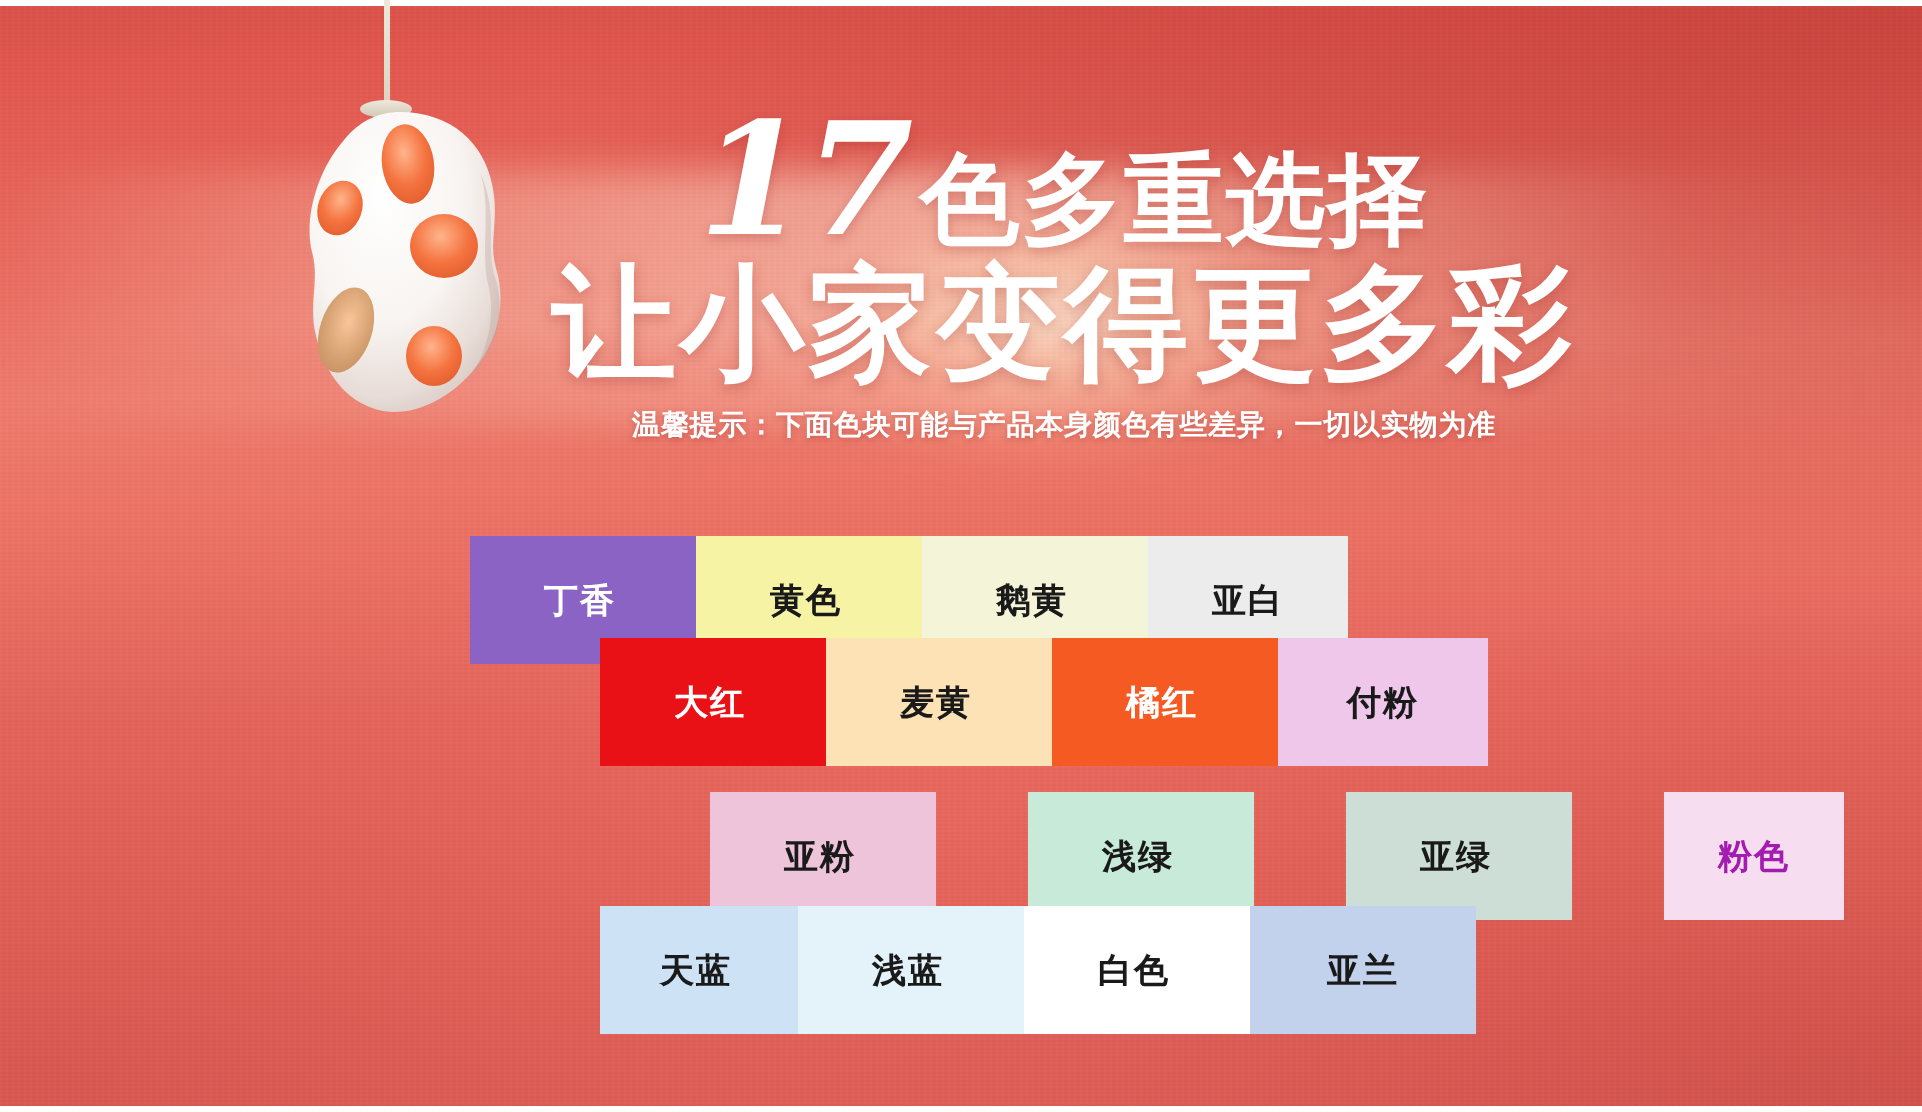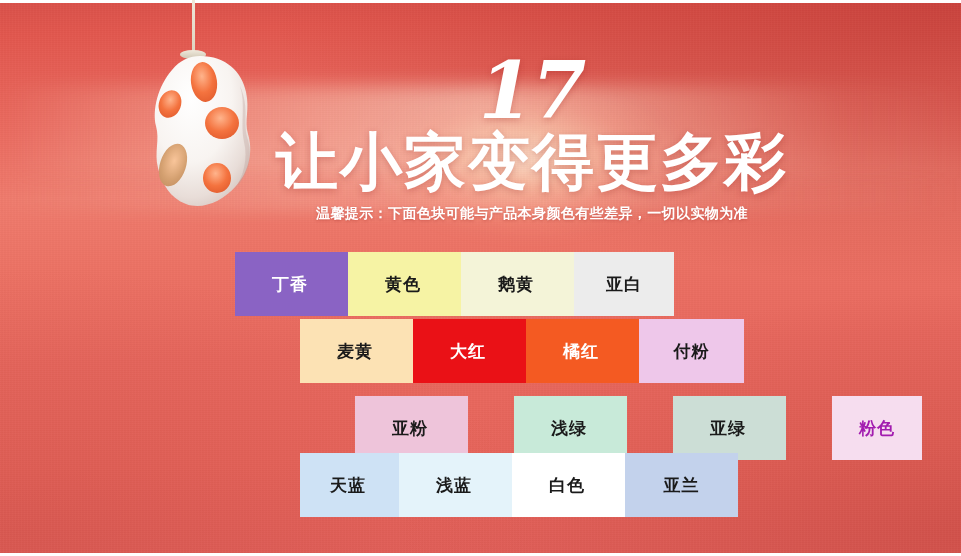--- a/index.html
+++ b/index.html
@@ -254,46 +254,47 @@
       <ellipse cx="95" cy="178" rx="14" ry="15" fill="url(#holeGlow)"></ellipse>
 
       <path d="M118 86 C 128 108, 120 124, 126 140 C 131 158, 126 176, 112 190
                C 122 176, 126 158, 122 142 C 118 124, 124 104, 118 86 Z" fill="rgba(190,160,155,.35)"></path>
     </svg>
   </div>
 
   <div id="headline">
     <div class="line1">
       <span class="big-num">17</span>
+      <span class="line1-rest">色多重选择</span>
     </div>
     <div class="line2">让小家变得更多彩</div>
     <div class="tip">温馨提示：下面色块可能与产品本身颜色有些差异，一切以实物为准</div>
   </div>
 
   <div id="swatch-grid">
-      <div class="swatch-row" style="left: 235px; top: 0px;">
+      <div class="swatch-row" style="left: 235px; top: 16px;">
         <div class="swatch" style="width: 113px; background: rgb(138, 99, 196); color: rgb(255, 255, 255);">
           <span>丁香</span>
         </div>
         <div class="swatch" style="width: 113px; background: rgb(246, 243, 164); color: rgb(26, 26, 26);">
           <span>黄色</span>
         </div>
         <div class="swatch" style="width: 113px; background: rgb(244, 244, 216); color: rgb(26, 26, 26);">
           <span>鹅黄</span>
         </div>
         <div class="swatch" style="width: 100px; background: rgb(236, 236, 236); color: rgb(26, 26, 26);">
           <span>亚白</span>
         </div>
       </div>
       <div class="swatch-row" style="left: 300px; top: 67px;">
+        <div class="swatch" style="width: 113px; background: rgb(234, 17, 22); color: rgb(255, 255, 255);">
+          <span>大红</span>
+        </div>
         <div class="swatch" style="width: 113px; background: rgb(252, 226, 180); color: rgb(26, 26, 26);">
           <span>麦黄</span>
-        </div>
-        <div class="swatch" style="width: 113px; background: rgb(234, 17, 22); color: rgb(255, 255, 255);">
-          <span>大红</span>
         </div>
         <div class="swatch" style="width: 113px; background: rgb(244, 90, 34); color: rgb(255, 255, 255);">
           <span>橘红</span>
         </div>
         <div class="swatch" style="width: 105px; background: rgb(238, 199, 234); color: rgb(26, 26, 26);">
           <span>付粉</span>
         </div>
       </div>
       <div class="swatch-row" style="left: 355px; top: 144px; gap: 46px;">
         <div class="swatch" style="width: 113px; background: rgb(238, 196, 218); color: rgb(26, 26, 26);">

